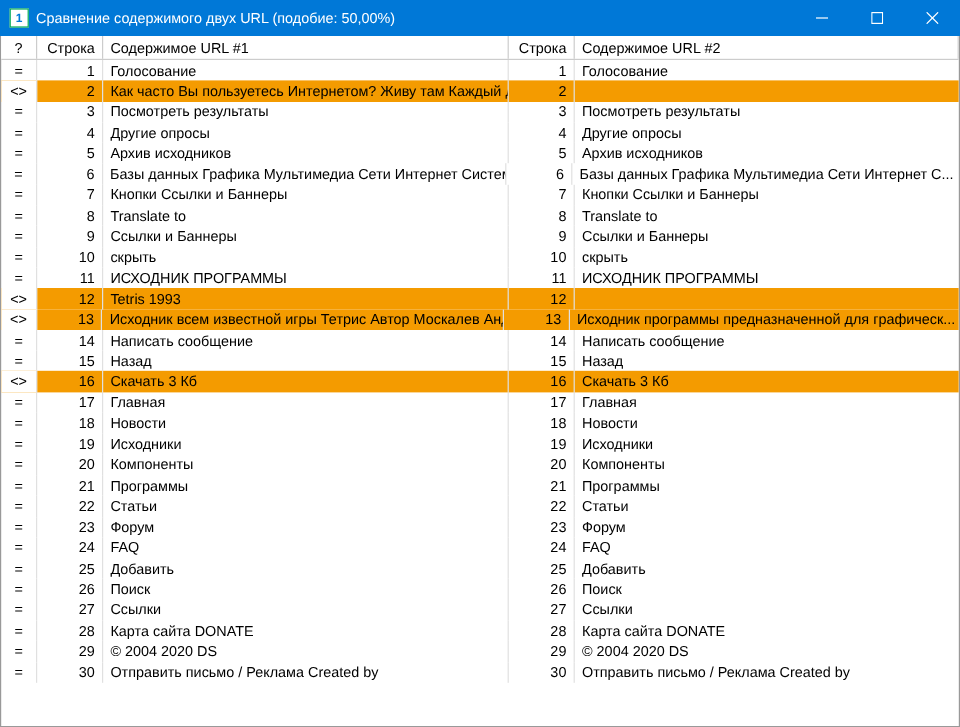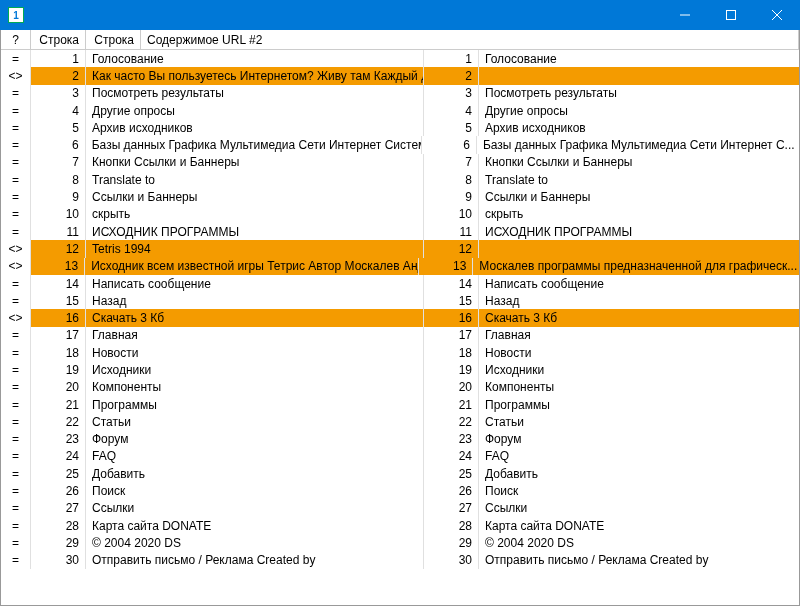--- a/index.html
+++ b/index.html
@@ -83,20 +83,21 @@
   .rows {
     flex: 1 1 auto;
     overflow: hidden;
   }
 </style>
 </head>
 <body>
 
 <div class="titlebar">
   <div class="app-icon">1</div>
+  <div class="title-text">Сравнение содержимого двух URL (подобие: 50,00%)</div>
   <div class="title-spacer"></div>
   <div class="win-btn">
     <svg viewBox="0 0 10 10">
         <line x1="0" y1="5" x2="10" y2="5"></line>
       </svg>
   </div>
   <div class="win-btn">
     <svg viewBox="0 0 10 10">
         <rect x="0.5" y="0.5" width="9" height="9"></rect>
       </svg>
@@ -106,20 +107,21 @@
         <line x1="0" y1="0" x2="10" y2="10"></line>
         <line x1="10" y1="0" x2="0" y2="10"></line>
       </svg>
   </div>
 </div>
 
 <div class="content">
   <div class="header-row">
     <div class="col col-marker">?</div>
     <div class="col col-lineL">Строка</div>
+    <div class="col col-textL">Содержимое URL #1</div>
     <div class="col col-lineR">Строка</div>
     <div class="col col-textR">Содержимое URL #2</div>
   </div>
   <div class="rows" id="rows">
       <div class="data-row">
         <div class="col col-marker">=</div>
         <div class="col col-lineL">1</div>
         <div class="col col-textL">Голосование</div>
         <div class="col col-lineR">1</div>
         <div class="col col-textR">Голосование</div>
@@ -189,29 +191,29 @@
       <div class="data-row">
         <div class="col col-marker">=</div>
         <div class="col col-lineL">11</div>
         <div class="col col-textL">ИСХОДНИК ПРОГРАММЫ</div>
         <div class="col col-lineR">11</div>
         <div class="col col-textR">ИСХОДНИК ПРОГРАММЫ</div>
       </div>
       <div class="data-row diff">
         <div class="col col-marker">&lt;&gt;</div>
         <div class="col col-lineL">12</div>
-        <div class="col col-textL">Tetris 1994</div>
+        <div class="col col-textL">Tetris 1993</div>
         <div class="col col-lineR">12</div>
       </div>
       <div class="data-row diff">
         <div class="col col-marker">&lt;&gt;</div>
         <div class="col col-lineL">13</div>
         <div class="col col-textL">Исходник всем известной игры Тетрис Автор Москалев Андрей</div>
         <div class="col col-lineR">13</div>
-        <div class="col col-textR">Москалев программы предназначенной для графическ...</div>
+        <div class="col col-textR">Исходник программы предназначенной для графическ...</div>
       </div>
       <div class="data-row">
         <div class="col col-marker">=</div>
         <div class="col col-lineL">14</div>
         <div class="col col-textL">Написать сообщение</div>
         <div class="col col-lineR">14</div>
         <div class="col col-textR">Написать сообщение</div>
       </div>
       <div class="data-row">
         <div class="col col-marker">=</div>

